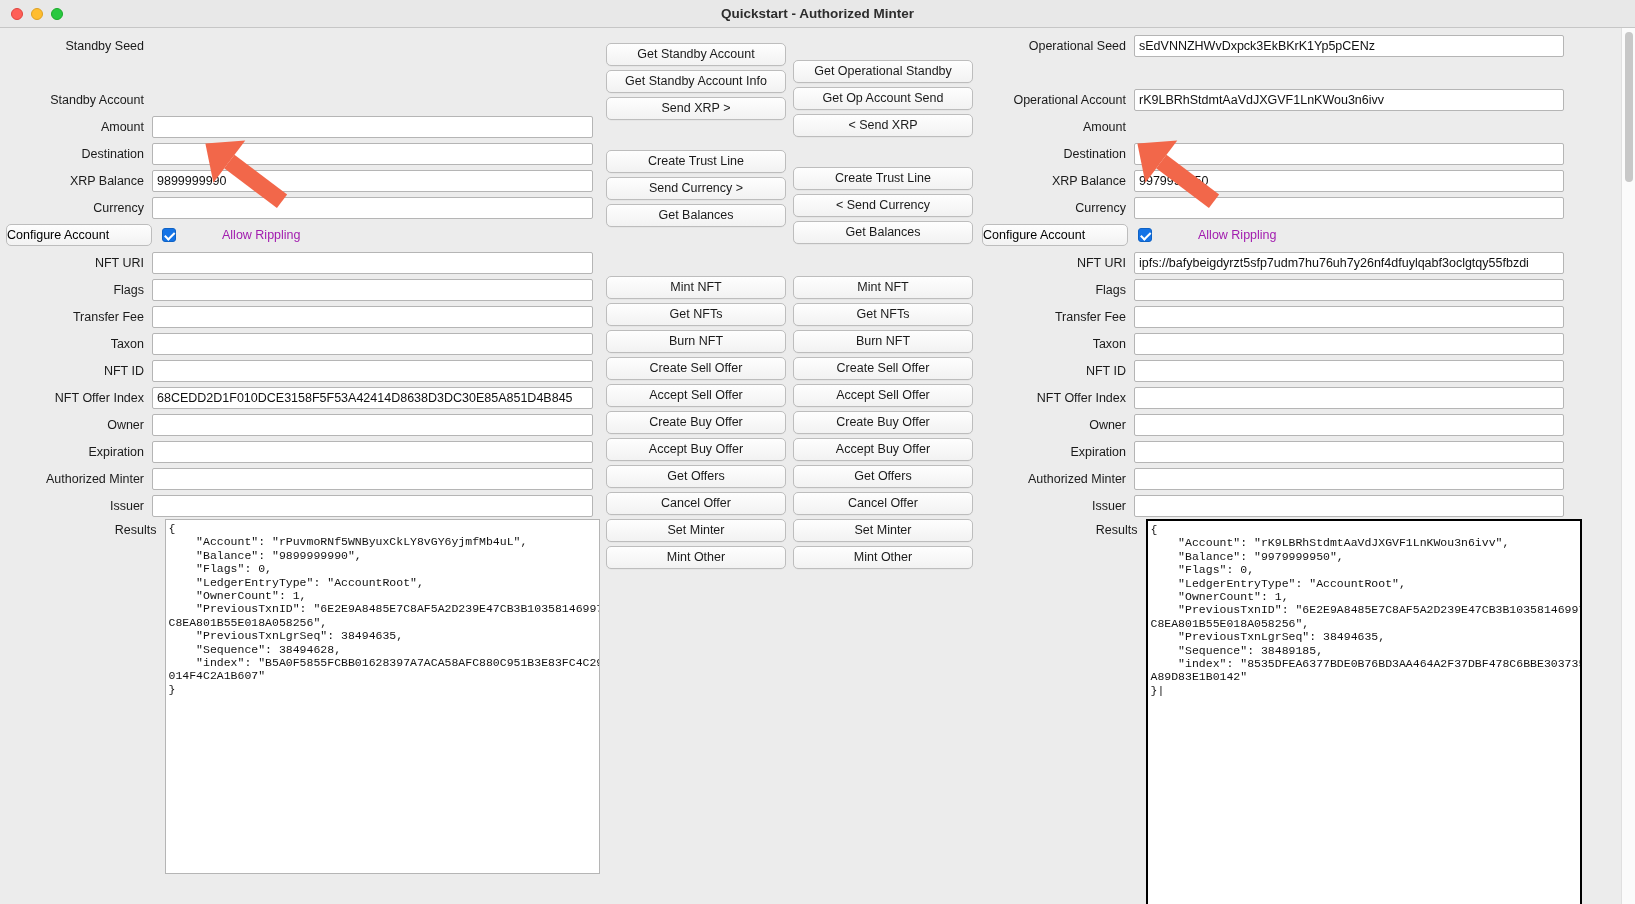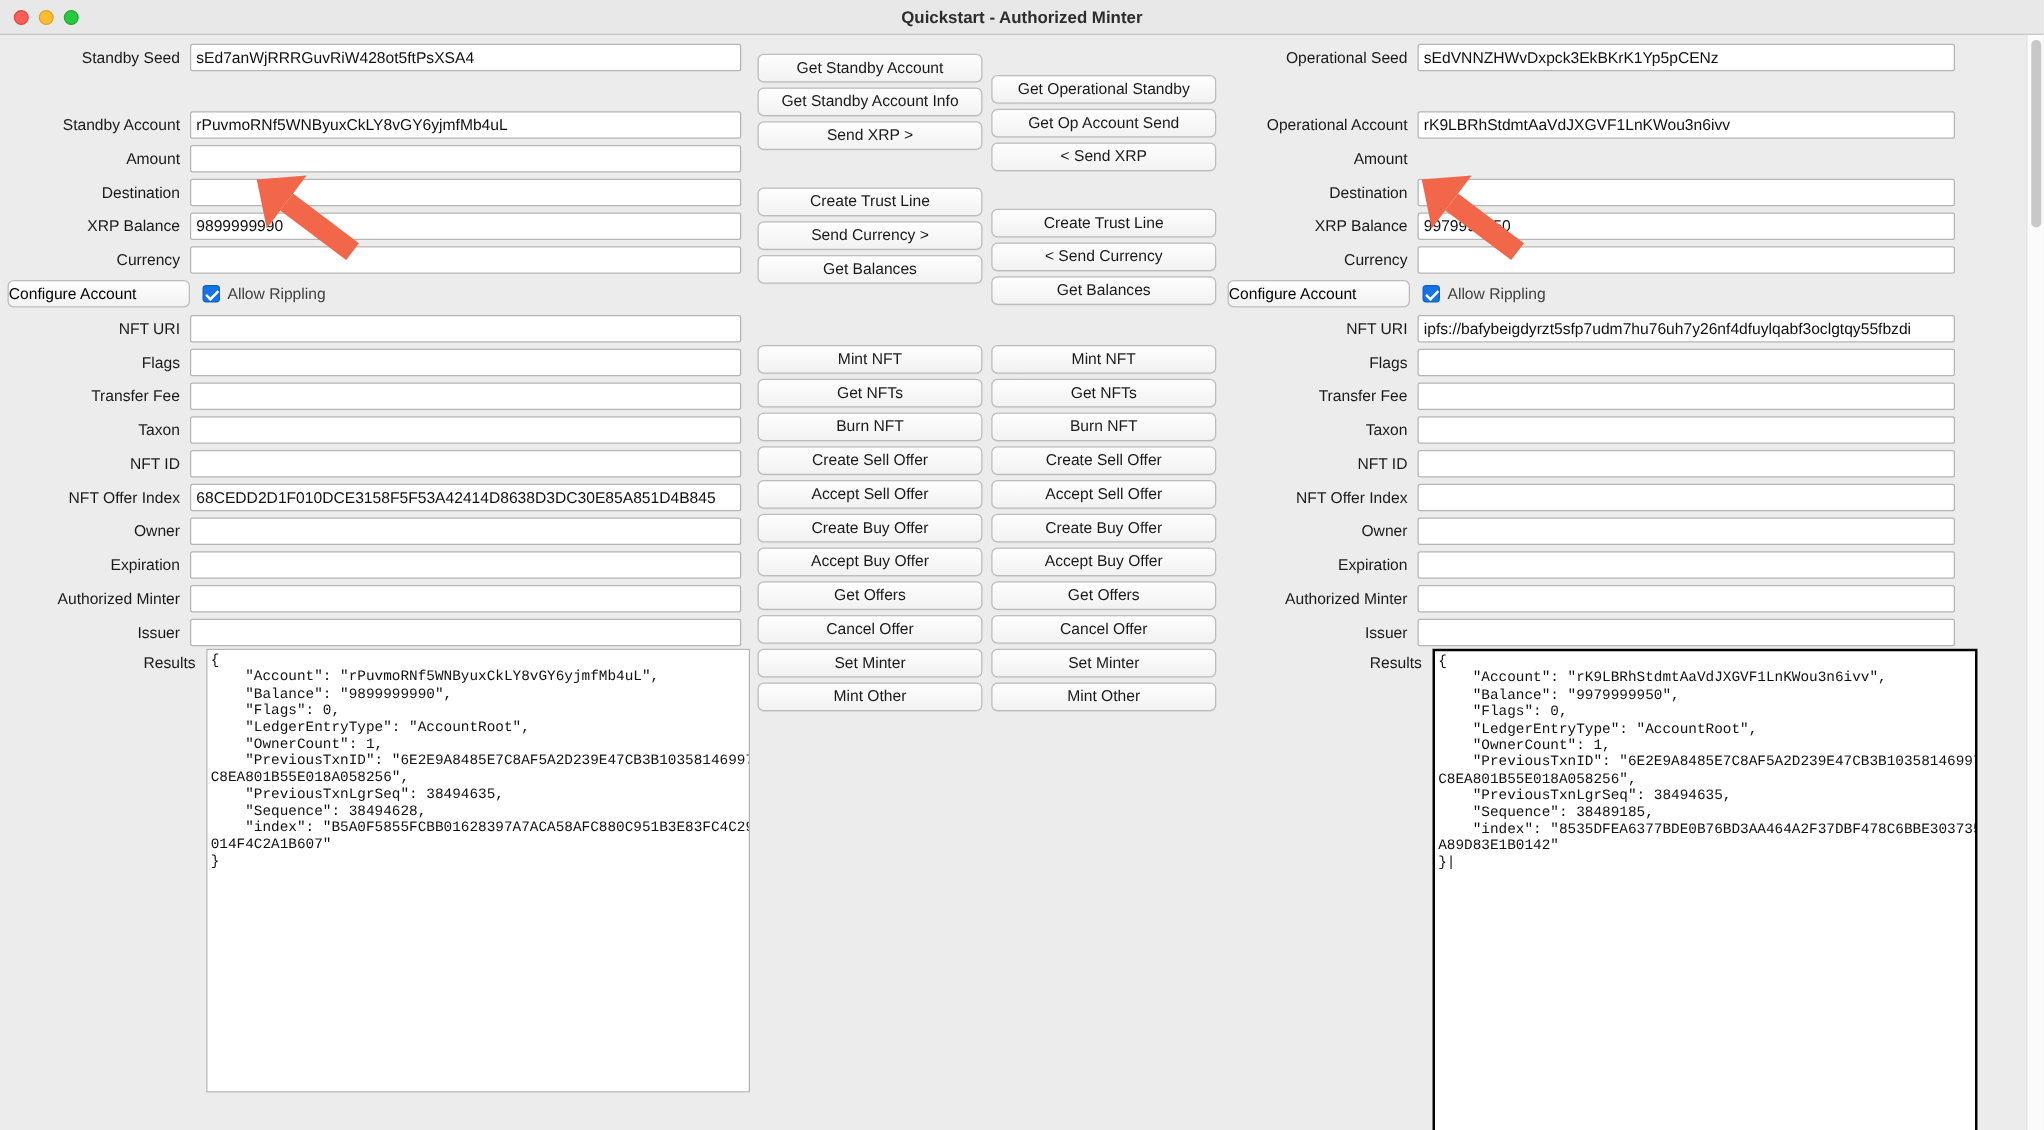--- a/index.html
+++ b/index.html
@@ -134,21 +134,21 @@
     background: #1473e6; border: 1px solid #0f62c4;
     position: relative;
   }
   .chk::after {
     content: "";
     position: absolute; left: 4px; top: 1px;
     width: 3.5px; height: 7.5px;
     border: solid #fff; border-width: 0 2px 2px 0;
     transform: rotate(45deg);
   }
-  .chklabel { font-size: 12.5px; color: #404040; }
+  .chklabel { font-size: 12.5px; color: #a21caf; margin-left: 40px; }
 
   
   .results-row { display: flex; align-items: flex-start; padding-left: 14px; }
   .results-row .lbl { padding-top: 4px; }
   .resbox {
     background: #ffffff;
     border: 1px solid #b5b5b5;
     font-family: "Liberation Mono", monospace;
     font-size: 11.5px;
     line-height: 13.4px;
@@ -195,26 +195,24 @@
     <div class="title-text">Quickstart - Authorized Minter</div>
   </div>
 
   <div class="body-wrap">
     <div class="content">
 
       <div class="col-left">
         <div style="padding-top:4px;">
           <div class="row">
             <div class="lbl">Standby Seed</div>
-            <input class="fld" value="sEd7anWjRRRGuvRiW428ot5ftPsXSA4" style="">
           </div>
           <div class="row" style="height:27px;"></div>
           <div class="row">
             <div class="lbl">Standby Account</div>
-            <input class="fld" value="rPuvmoRNf5WNByuxCkLY8vGY6yjmfMb4uL" style="">
           </div>
           <div class="row">
             <div class="lbl">Amount</div>
             <input class="fld" value="" style="">
           </div>
           <div class="row">
             <div class="lbl">Destination</div>
             <input class="fld" value="" style="">
           </div>
           <div class="row">

